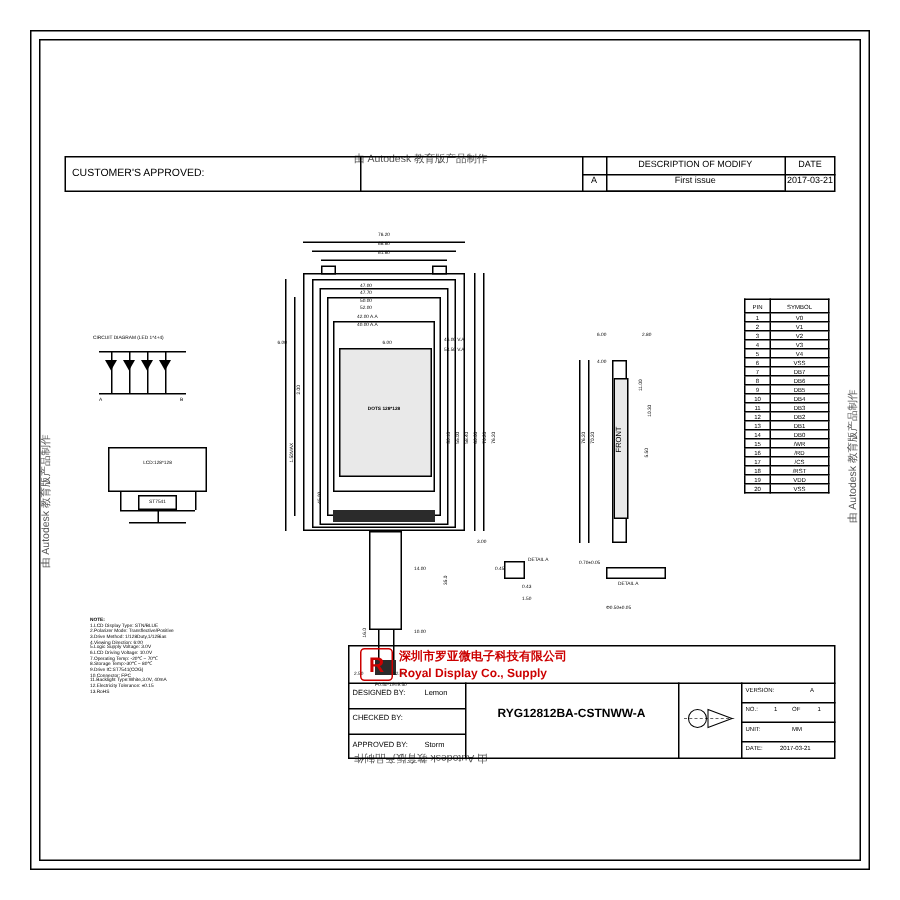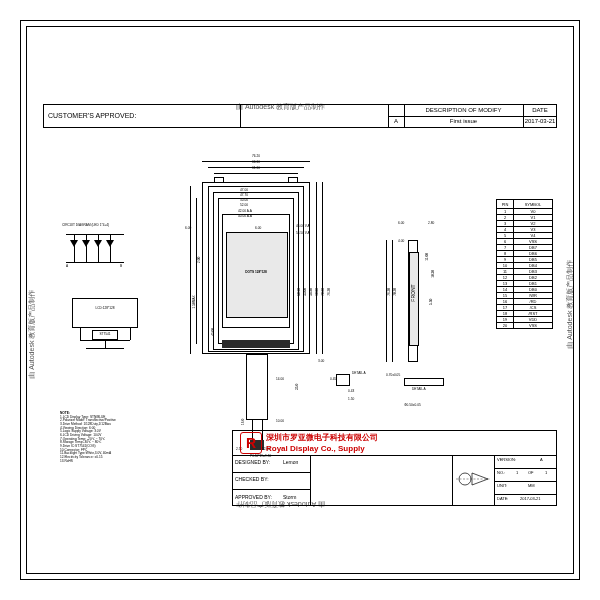--- a/index.html
+++ b/index.html
@@ -288,20 +288,21 @@
   <div class="abs lft t8 bold logo-red" style="left:266px;top:433px;height:10px;">深圳市罗亚微电子科技有限公司</div>
   <div class="abs lft t8 bold logo-red" style="left:266px;top:444px;height:10px;">Royal Display Co., Supply</div>
 
   <div class="abs lft t5" style="left:235px;top:459px;">DESIGNED BY:</div>
   <div class="abs lft t5" style="left:283px;top:459px;">Lemon</div>
   <div class="abs lft t5" style="left:235px;top:476px;">CHECKED BY:</div>
   <div class="abs lft t5" style="left:283px;top:476px;"></div>
   <div class="abs lft t5" style="left:235px;top:494px;">APPROVED BY:</div>
   <div class="abs lft t5" style="left:283px;top:494px;">Storm</div>
 
+  <div class="abs ctr t8 bold" style="left:312px;top:470px;width:138px;height:12px;">RYG12812BA-CSTNWW-A</div>
 
   <div class="abs ctr" style="left:455px;top:470px;width:36px;height:18px;">
     <svg width="34" height="16" viewBox="0 0 34 16">
       <circle cx="9" cy="8" r="6" fill="none" stroke="#000" stroke-width="0.7"></circle>
       <polygon points="16,2 32,8 16,14" fill="none" stroke="#000" stroke-width="0.7"></polygon>
       <line x1="0" y1="8" x2="34" y2="8" stroke="#000" stroke-width="0.4" stroke-dasharray="2,1.5"></line>
     </svg>
   </div>
 
   <div class="abs lft t4" style="left:497px;top:458px;">VERSION:</div>

